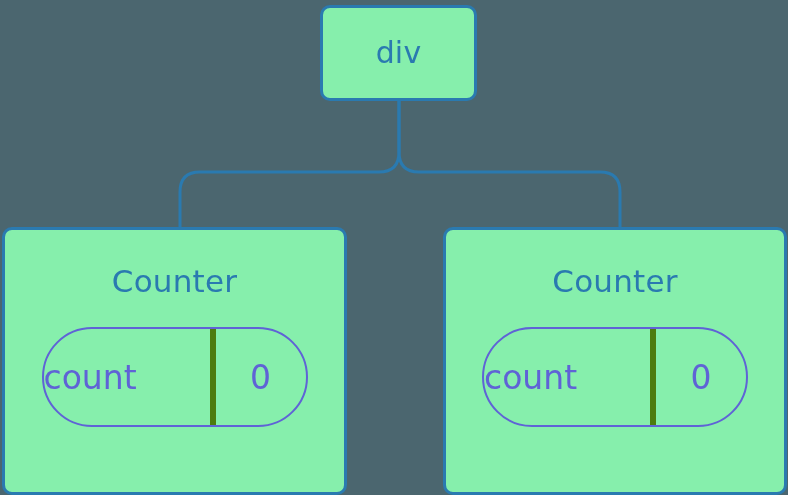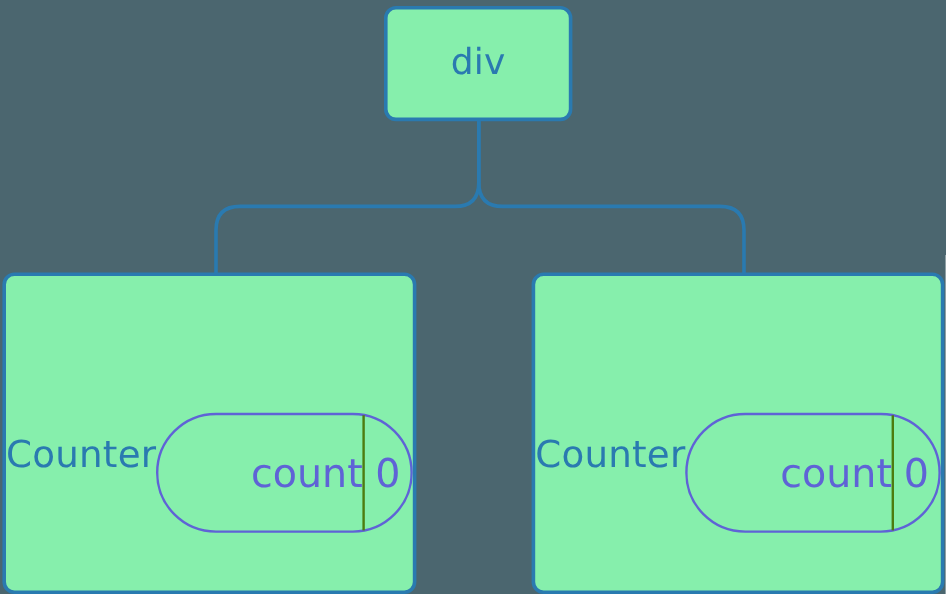--- a/index.html
+++ b/index.html
@@ -57,21 +57,21 @@
     letter-spacing: 0.2px;
     line-height: 1;
   }
 
   
   .node-counter {
     top: 227px;
     height: 268px;
     padding-top: 36px;
     display: flex;
-    flex-direction: row;
+    flex-direction: column;
     align-items: center;
   }
   #node-counter-0 { left: 2px;   width: 345px; }
   #node-counter-1 { left: 443px; width: 344px; }
 
   .node-counter .node-title {
     font-size: 31px;
     color: #2a7ab0;
     line-height: 1;
     letter-spacing: 0.2px;
@@ -86,22 +86,22 @@
     border-radius: 50px;
     box-sizing: border-box;
     display: flex;
     align-items: stretch;
     background: transparent;
   }
   .state-pill .pill-key {
     flex: 0 0 172px;
     display: flex;
     align-items: center;
-    justify-content: flex-end;
-    border-right: 2px solid #4d7c0f;
+    justify-content: flex-start;
+    border-right: 6px solid #4d7c0f;
     box-sizing: border-box;
   }
   .state-pill .pill-value {
     flex: 1 1 auto;
     display: flex;
     align-items: center;
     justify-content: center;
   }
   .state-pill .pill-key span,
   .state-pill .pill-value span {

